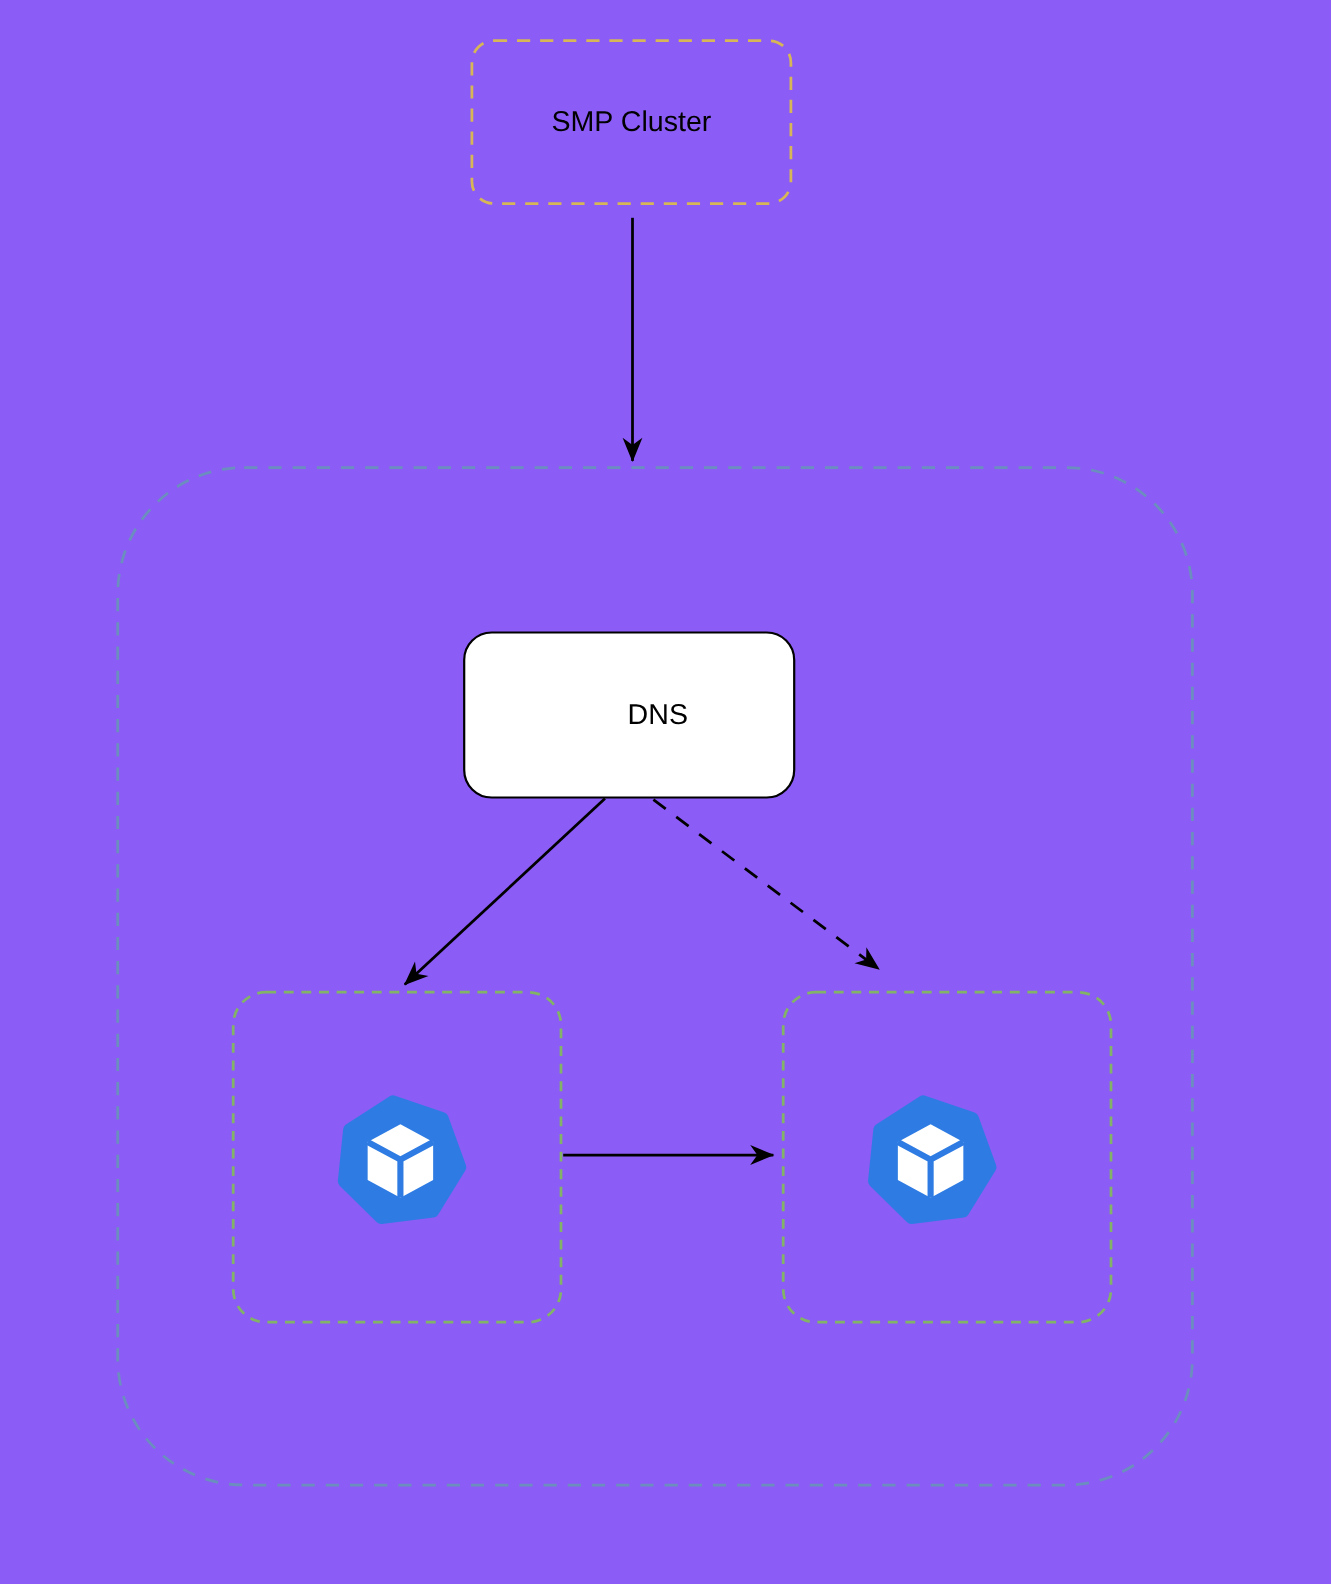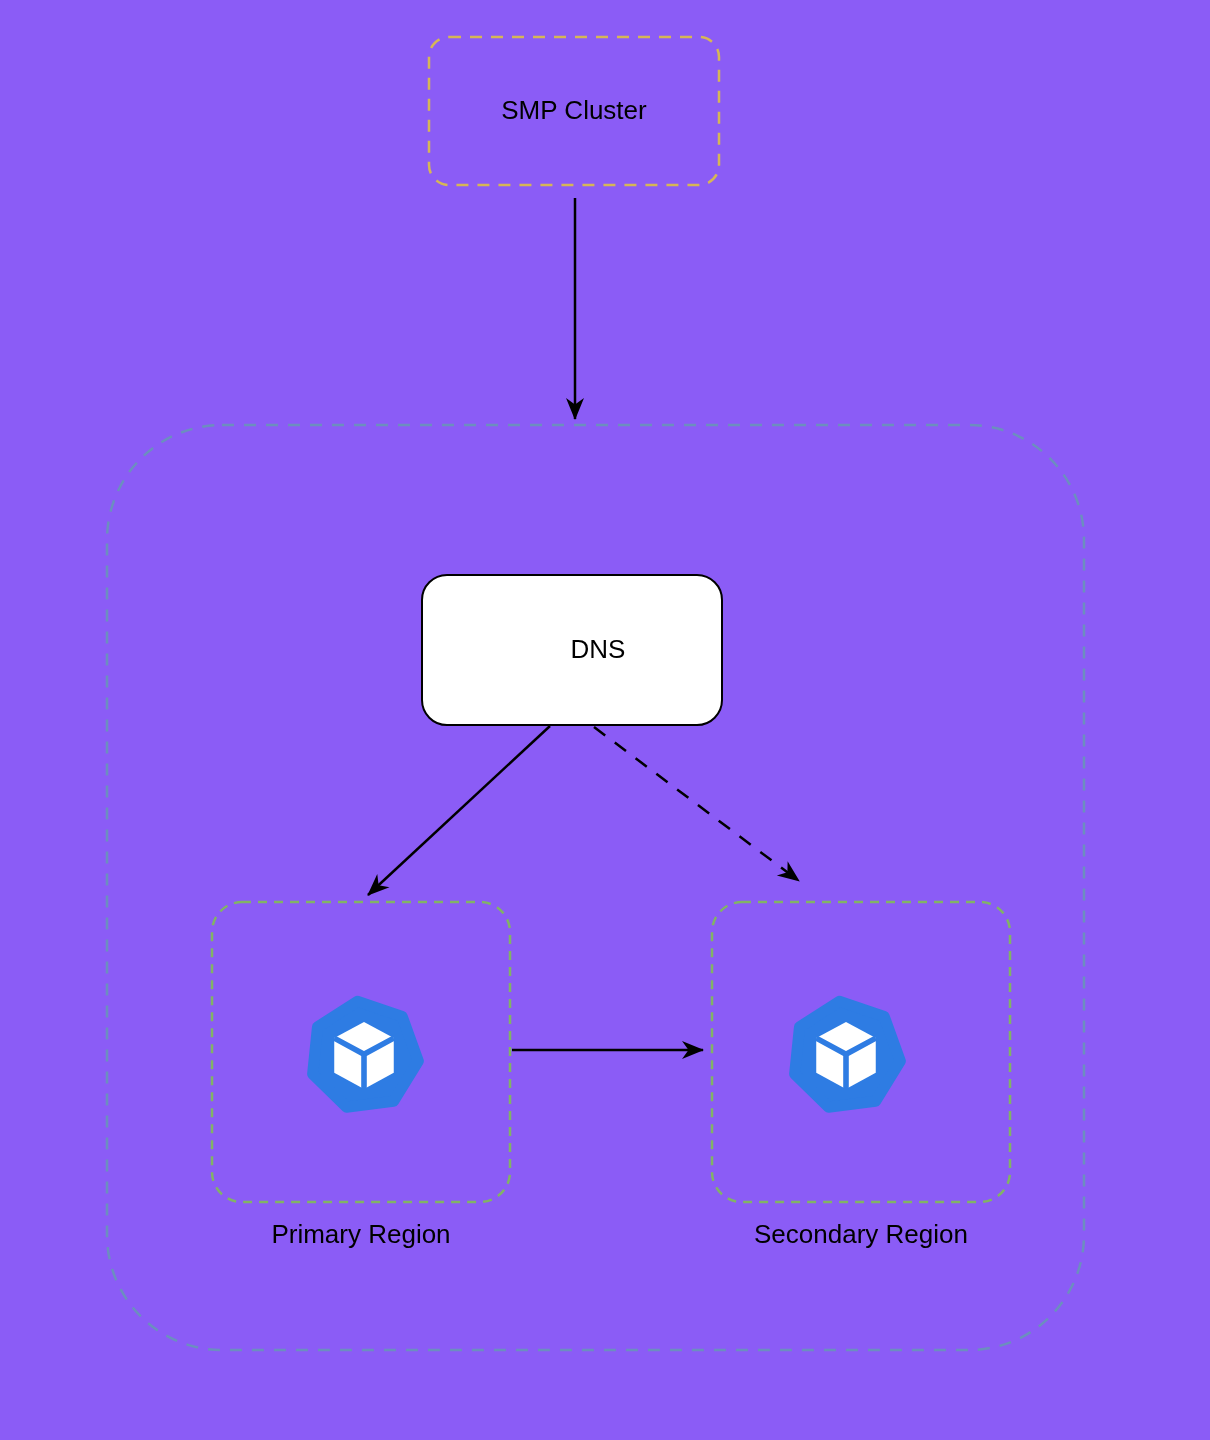--- a/index.html
+++ b/index.html
@@ -73,17 +73,15 @@
     <path d="M512,1050 L703,1050" fill="none" stroke="#000000" stroke-width="2.5" marker-end="url(#arrowhead)"></path>
 
     <use href="#node-icon" x="302" y="991" width="124" height="124"></use>
     <use href="#node-icon" x="784" y="991" width="124" height="124"></use>
   </svg>
 
   <div class="lbl lbl-smp">SMP Cluster</div>
 
   <div class="lbl lbl-dns">DNS</div>
 
-  <div class="lbl lbl-primary">Primary Region</div>
 
-  <div class="lbl lbl-secondary">Secondary Region</div>
 
 </div>
 
 </body></html>

